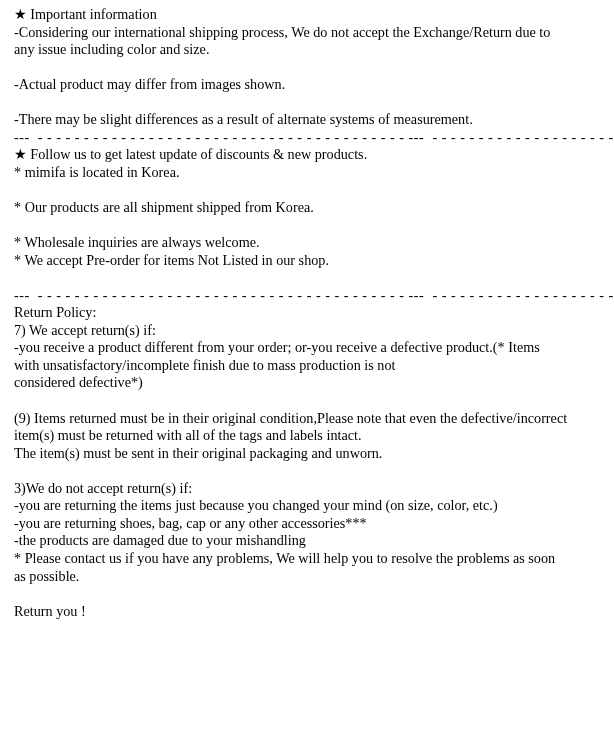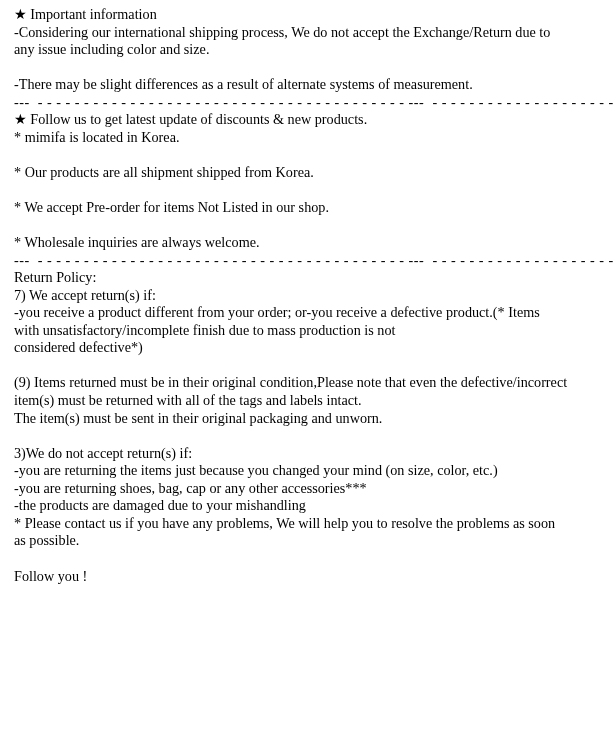--- a/index.html
+++ b/index.html
@@ -37,34 +37,35 @@
 </style>
 </head>
 <body>
 
 <div class="doc">
 
   <div class="para gap">★ Important information
 -Considering our international shipping process, We do not accept the Exchange/Return due to
 any issue including color and size.</div>
 
+  <div class="para gap">-Actual product may differ from images shown.</div>
 
   <div class="para">-There may be slight differences as a result of alternate systems of measurement.</div>
 
   <div class="separator">---  - - - - - - - - - - - - - - - - - - - - - - - - - - - - - - - - - - - - - - - - ---  - - - - - - - - - - - - - - - - - - - - - - - - - - - - - - - - - - - - - - - -</div>
 
   <div class="para gap">★ Follow us to get latest update of discounts &amp; new products.
 * mimifa is located in Korea.</div>
 
   <div class="para gap">* Our products are all shipment shipped from Korea.</div>
 
 
+  <div class="para">* Wholesale inquiries are always welcome.</div>
+
   <div class="para gap">* We accept Pre-order for items Not Listed in our shop.</div>
-
-  <div class="para">* Wholesale inquiries are always welcome.</div>
 
   <div class="separator">---  - - - - - - - - - - - - - - - - - - - - - - - - - - - - - - - - - - - - - - - - ---  - - - - - - - - - - - - - - - - - - - - - - - - - - - - - - - - - - - - - - - -</div>
 
   <div class="para gap">Return Policy:
 7) We accept return(s) if:
 -you receive a product different from your order; or-you receive a defective product.(* Items
 with unsatisfactory/incomplete finish due to mass production is not
 considered defective*)</div>
 
 
@@ -72,15 +73,15 @@
 item(s) must be returned with all of the tags and labels intact.
 The item(s) must be sent in their original packaging and unworn.</div>
 
   <div class="para gap">3)We do not accept return(s) if:
 -you are returning the items just because you changed your mind (on size, color, etc.)
 -you are returning shoes, bag, cap or any other accessories***
 -the products are damaged due to your mishandling
 * Please contact us if you have any problems, We will help you to resolve the problems as soon
 as possible.</div>
 
-  <div class="para">Follow you !</div>
+  <div class="para">Return you !</div>
 
 </div>
 
 </body></html>

